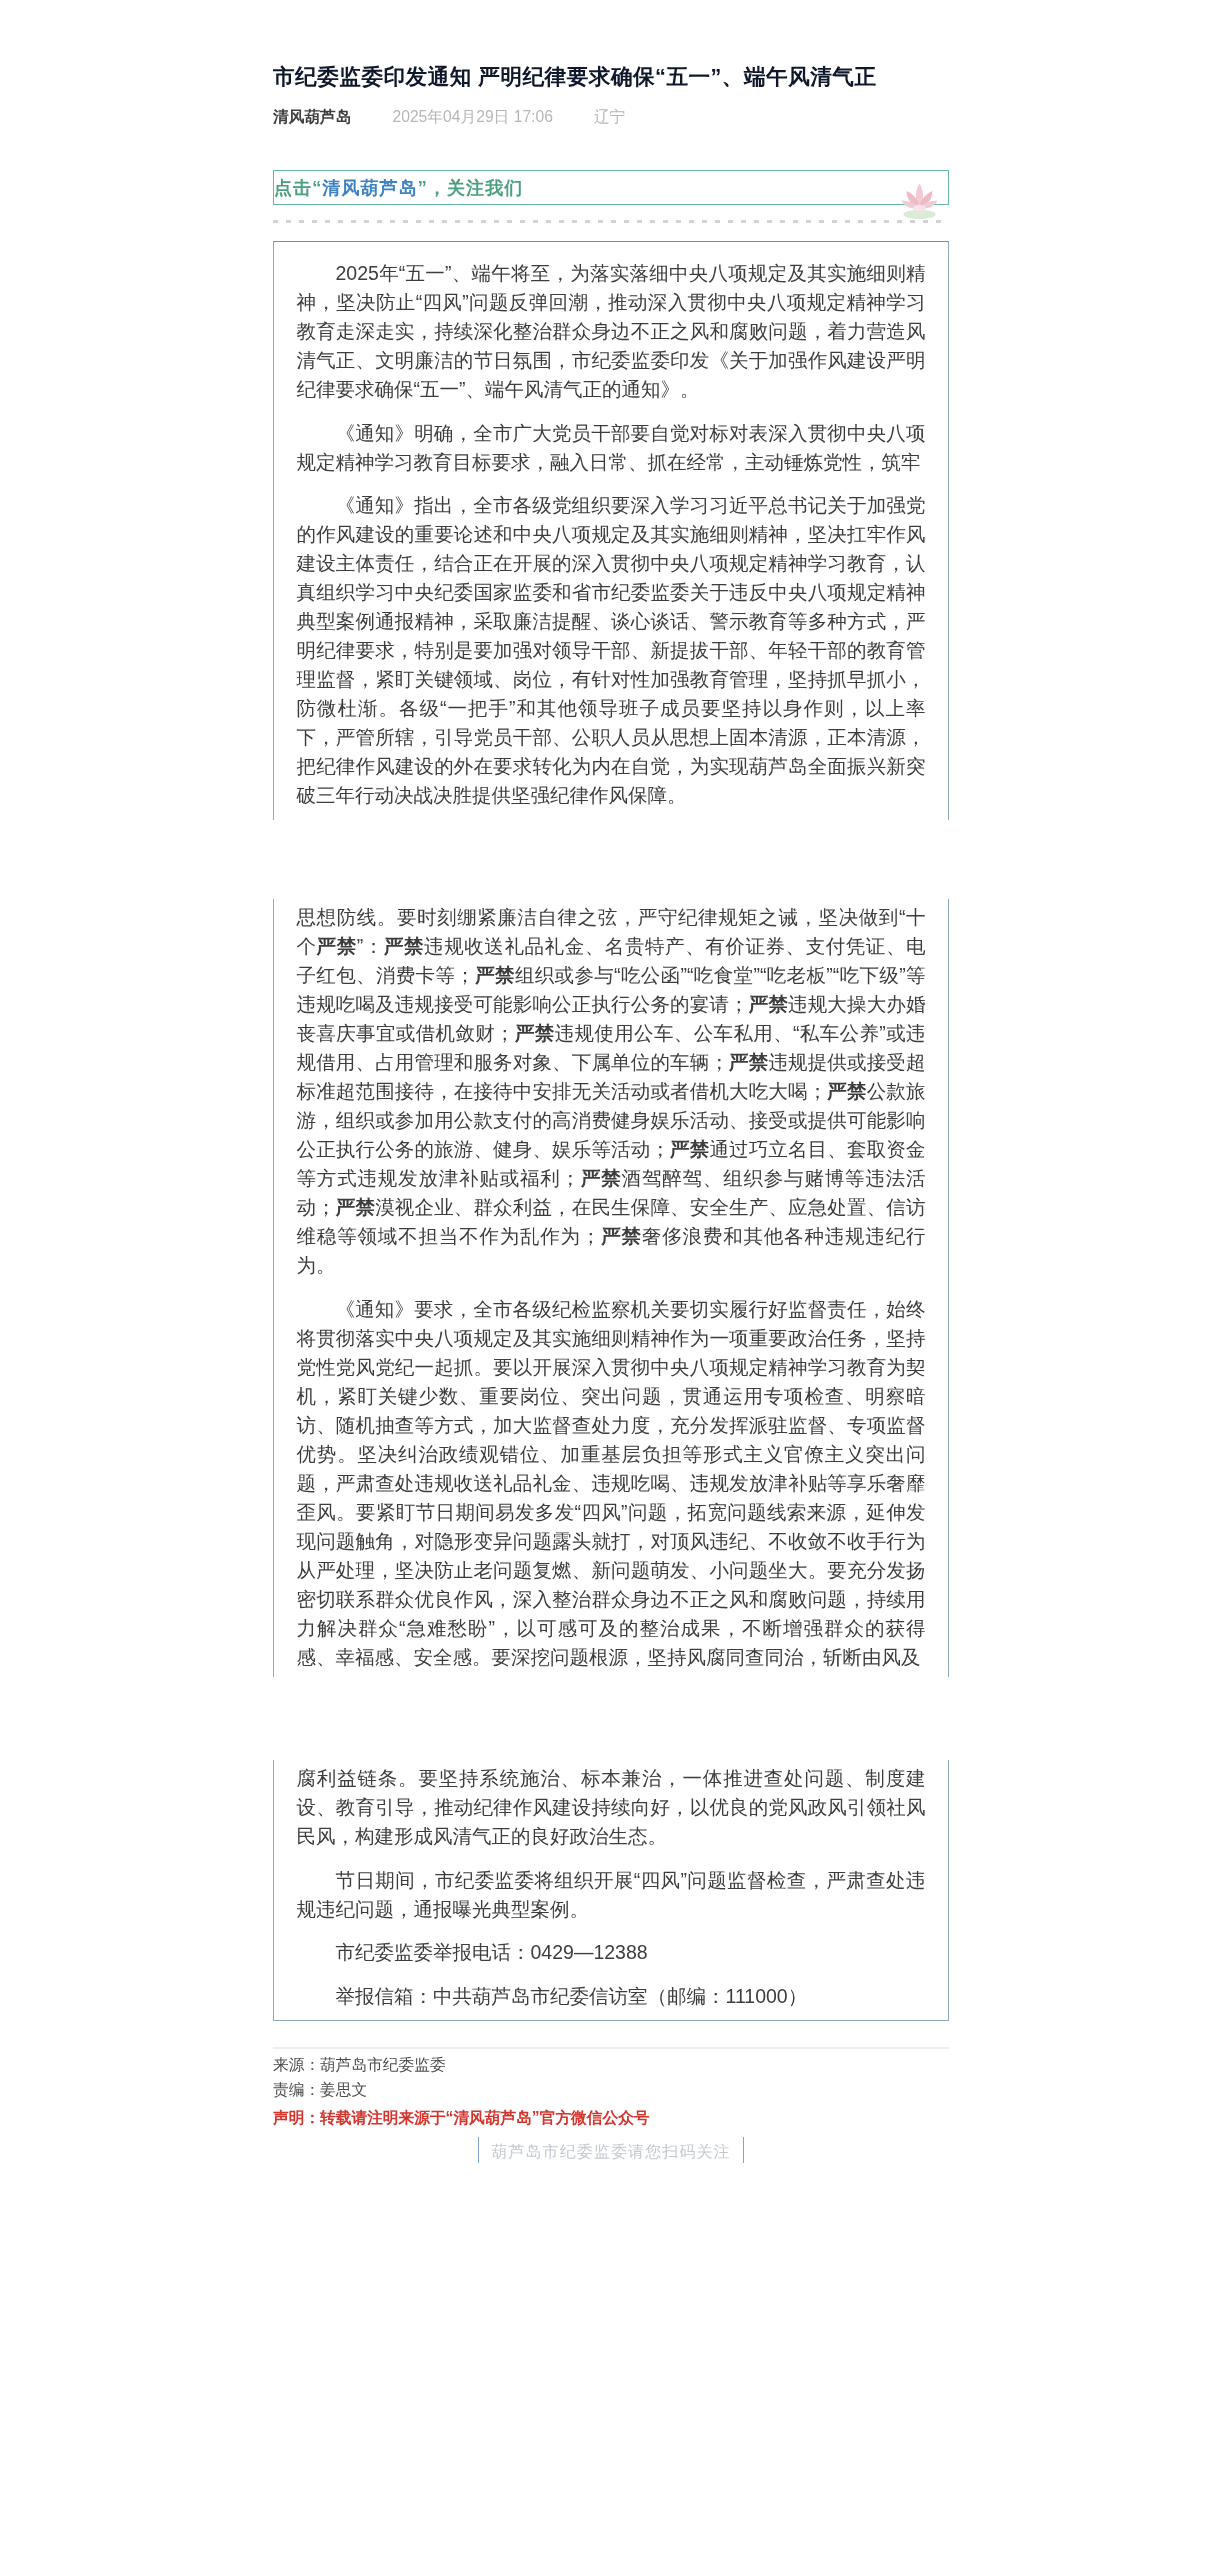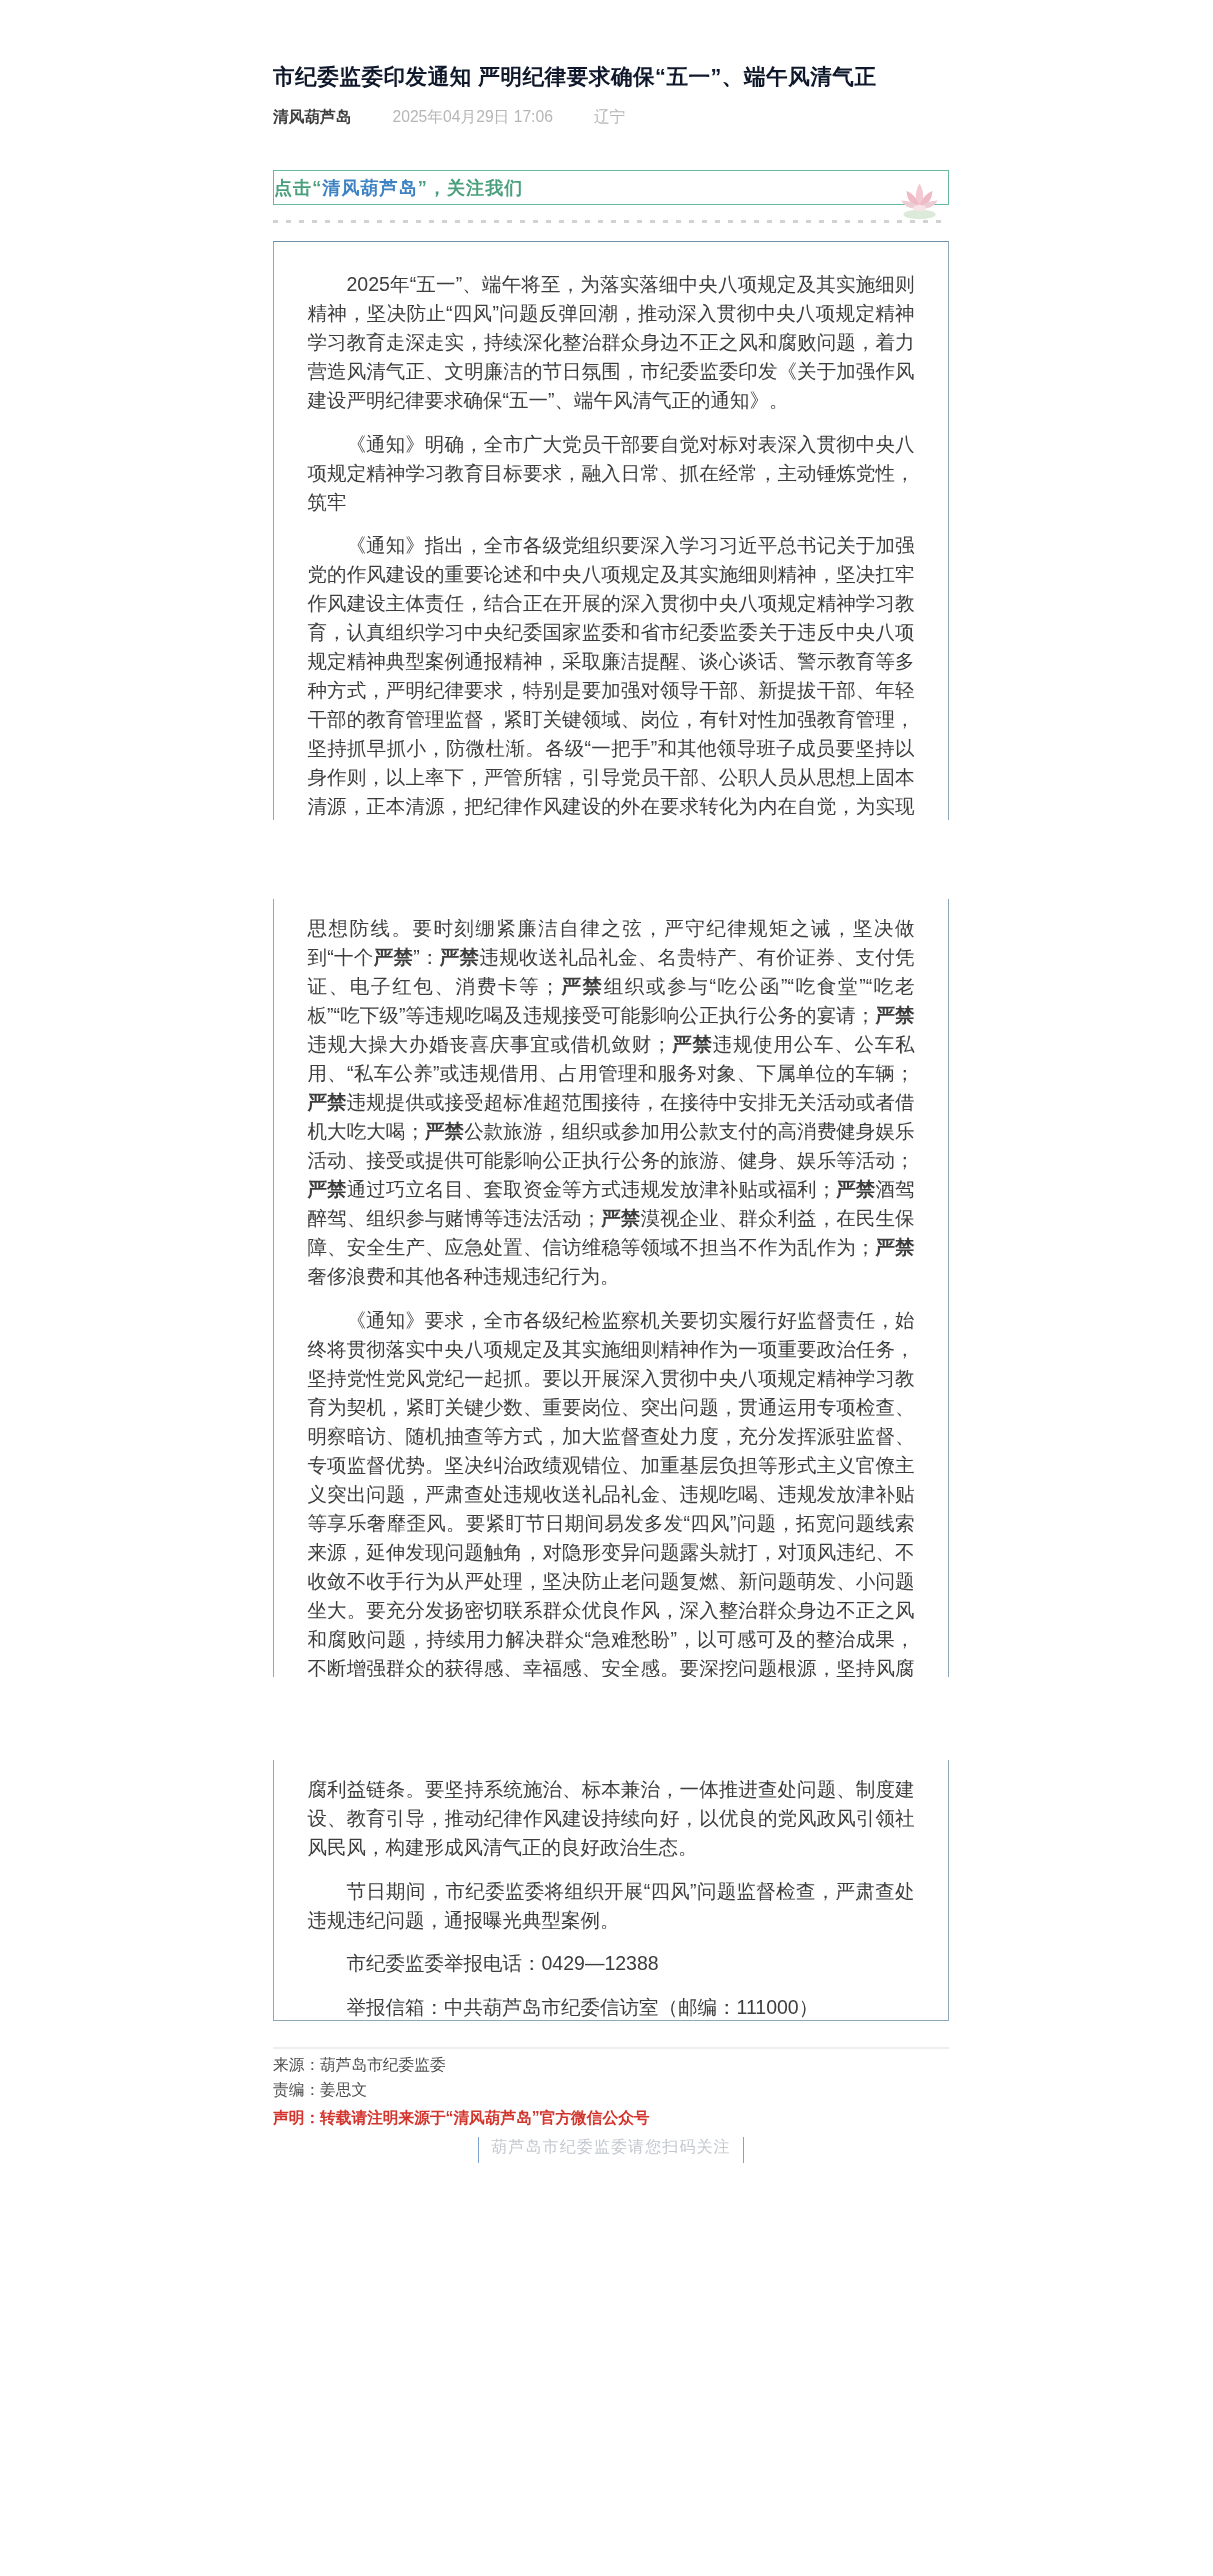--- a/index.html
+++ b/index.html
@@ -13,34 +13,34 @@
 
   .banner{top:170px;height:35px;border:1.1px solid #67b9a0;display:flex;align-items:center;
           font-size:18px;font-weight:700;letter-spacing:1.1px;background:#ffffff;}
   .banner .grn{color:#4aa07d;}
   .banner .blu{color:#3d82c3;}
   .lotus{position:absolute;right:6.5px;top:7.6px;width:45px;height:42px;}
 
   .dashes{top:220px;height:3.2px;background:repeating-linear-gradient(90deg,#d2d2d2 0 4.9px,transparent 4.9px 13px);}
 
   .docbox{padding:0 19.5px;color:#3d3d3d;font-size:19.5px;line-height:29px;overflow:hidden;text-align:justify;}
-  .docbox p{margin:14px;}
+  .docbox p{margin:3px;}
   .docbox p + p{margin-top:14.6px;}
   .docbox p.indent{text-indent:2em;}
   .docbox .b{font-weight:700;}
   .box1{top:241px;height:579px;border-top:1.1px solid #6f90a6;border-left:1.1px solid #8ea7b9;border-right:1.1px solid #8ea7b9;padding-top:14px;}
   .box2{top:899px;height:778px;border-left:1.1px solid #8ea7b9;border-right:1.1px solid #8ea7b9;padding-top:1.1px;}
   .box3{top:1760px;height:261px;border-left:1.1px solid #8ea7b9;border-right:1.1px solid #8ea7b9;border-bottom:1.1px solid #8ea7b9;padding-top:1.1px;}
 
   .divider{top:2047px;height:2.2px;background:#eeeeee;}
   .fline{font-size:15.7px;color:#4c4c4c;line-height:21.6px;}
   .f-source{top:2054px;}
   .f-editor{top:2079px;}
   .f-statement{top:2107px;color:#d3342c;font-weight:700;}
-  .follow{top:2137px;display:flex;align-items:flex-start;justify-content:center;gap:12px;}
+  .follow{top:2137px;display:flex;align-items:flex-end;justify-content:center;gap:12px;}
   .follow .txt{color:#c3c8cf;font-size:16px;letter-spacing:1.1px;}
   .follow .bar{width:1.6px;height:26px;background:#7fa3d1;}
 </style>
 </head>
 <body>
 
 <h1 class="abs title">市纪委监委印发通知 严明纪律要求确保“五一”、端午风清气正</h1>
 
 <div class="abs meta">
   <span class="account">清风葫芦岛</span>

